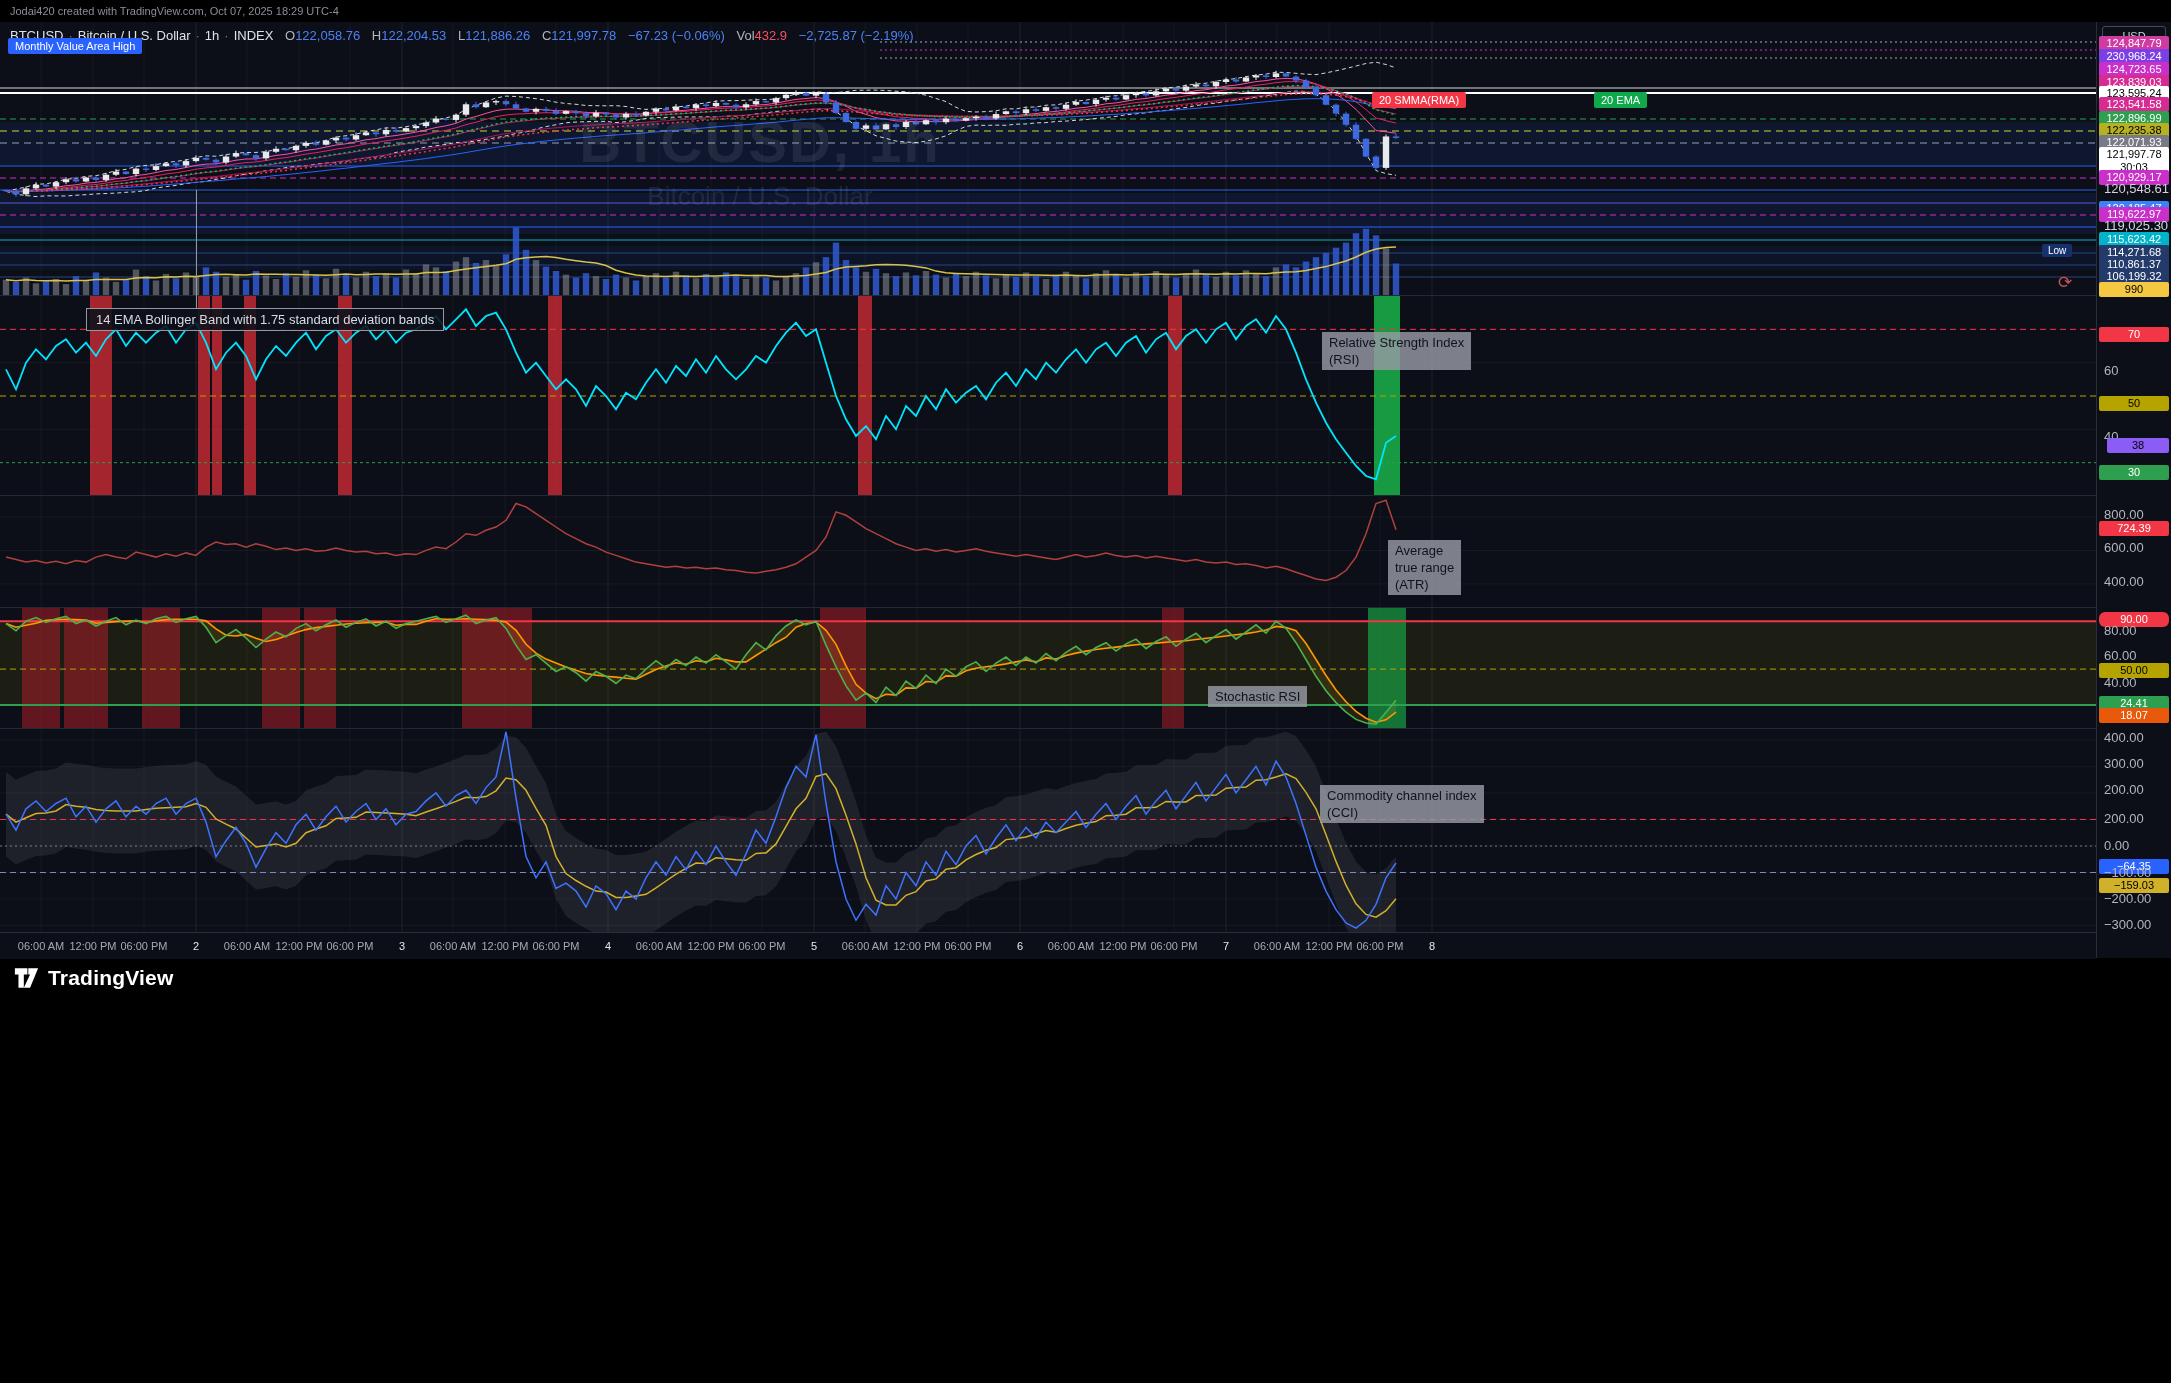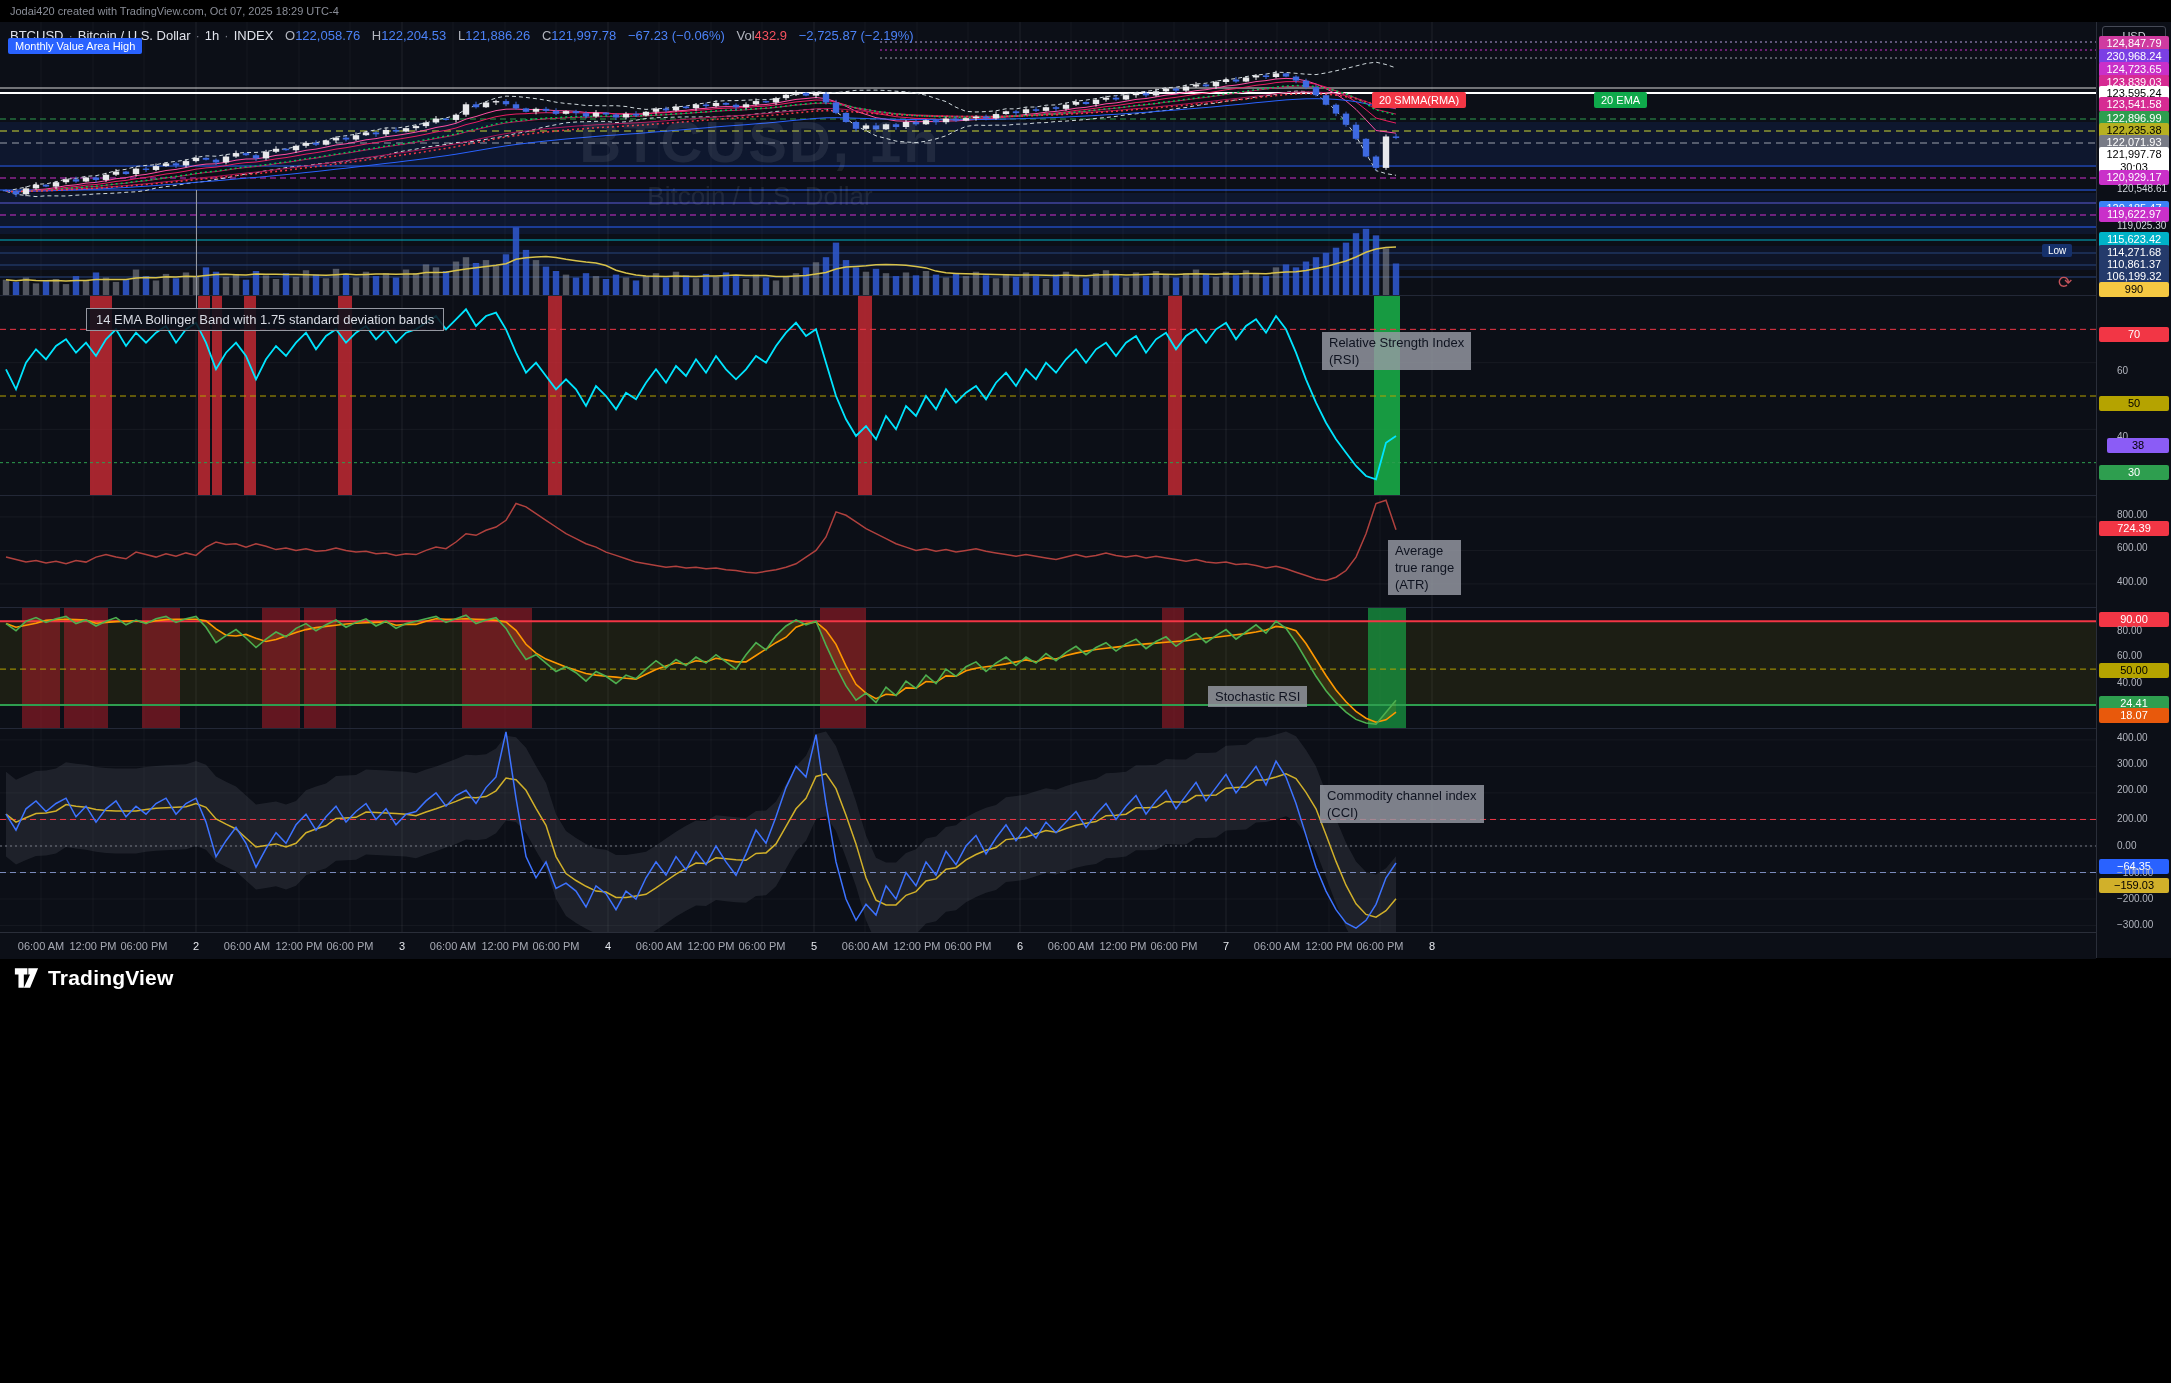--- a/index.html
+++ b/index.html
@@ -10,21 +10,21 @@
 .pane{position:absolute;left:0;width:2096px;box-sizing:border-box;border-top:1px solid #232837}
 .pane.first{border-top:none}
 .pane svg{position:absolute;left:0;top:0;display:block}
 #pane-price{top:0;height:273px}
 #pane-rsi{top:273px;height:200px}
 #pane-atr{top:473px;height:112px}
 #pane-stoch{top:585px;height:121px}
 #pane-cci{top:706px;height:204px}
 #axis{position:absolute;left:2096px;top:0;width:75px;height:936px;border-left:1px solid #2a2e39;font-size:11px}
 .axis-badge{position:absolute;left:2px;right:3px;border-radius:2px;text-align:center;padding:1px 0;line-height:13px;font-size:11px}
-.axis-plain{position:absolute;left:20px;font-size:10px;color:#b2b5be;line-height:13px}
+.axis-plain{position:absolute;left:7px;font-size:13px;color:#b2b5be;line-height:13px}
 #usd-btn{position:absolute;top:4px;left:5px;width:62px;padding:3px 0;text-align:center;border:1px solid #464a56;border-radius:3px;color:#d1d4dc;font-size:11px}
 #timeaxis{position:absolute;left:0;top:910px;width:2096px;height:26px;border-top:1px solid #2a2e39;background:#0c0f17}
 .tick{position:absolute;top:7px;transform:translateX(-50%);font-size:11px;color:#a6a9b3;white-space:nowrap}
 .tick.major{color:#e6e8ee}
 #legend{position:absolute;left:10px;top:6px;font-size:13px;white-space:nowrap;z-index:6}
 #legend .lbl{color:#b2b5be}
 #legend .val{color:#4c82f7}
 #legend .red{color:#f7525f}
 #legend .sym{color:#dfe2ea}
 #legend .sep{color:#787b86;margin:0 5px}
@@ -810,21 +810,21 @@
       <div class="axis-badge" style="background: rgb(242, 54, 69); color: rgb(255, 255, 255); top: 305px;">70</div>
       <div class="axis-plain" style="color: rgb(178, 181, 190); top: 342px;">60</div>
       <div class="axis-badge" style="background: rgb(181, 163, 0); color: rgb(0, 0, 0); top: 374px;">50</div>
       <div class="axis-plain" style="color: rgb(178, 181, 190); top: 408px;">40</div>
       <div class="axis-badge" style="background: #8b5cf6; color: rgb(0, 0, 0); top: 416px; margin-left: 8px;">38</div>
       <div class="axis-badge" style="background: rgb(46, 158, 79); color: rgb(255, 255, 255); top: 443px;">30</div>
       <div class="axis-plain" style="color: rgb(178, 181, 190); top: 486px;">800.00</div>
       <div class="axis-badge" style="background: rgb(242, 54, 69); color: rgb(255, 255, 255); top: 499px;">724.39</div>
       <div class="axis-plain" style="color: rgb(178, 181, 190); top: 519px;">600.00</div>
       <div class="axis-plain" style="color: rgb(178, 181, 190); top: 553px;">400.00</div>
-      <div class="axis-badge" style="background: rgb(242, 54, 69); color: rgb(255, 255, 255); top: 590px;">90.00</div>
+      <div class="axis-badge" style="background: rgb(242, 54, 69); color: rgb(255, 255, 255); top: 590px; border-radius: 6px;">90.00</div>
       <div class="axis-plain" style="color: rgb(178, 181, 190); top: 602px;">80.00</div>
       <div class="axis-plain" style="color: rgb(178, 181, 190); top: 627px;">60.00</div>
       <div class="axis-badge" style="background: rgb(181, 163, 0); color: rgb(0, 0, 0); top: 641px;">50.00</div>
       <div class="axis-plain" style="color: rgb(178, 181, 190); top: 654px;">40.00</div>
       <div class="axis-badge" style="background: rgb(46, 158, 79); color: rgb(255, 255, 255); top: 674px;">24.41</div>
       <div class="axis-badge" style="background: rgb(232, 89, 12); color: rgb(255, 255, 255); top: 686px;">18.07</div>
       <div class="axis-plain" style="color: rgb(178, 181, 190); top: 709px;">400.00</div>
       <div class="axis-plain" style="color: rgb(178, 181, 190); top: 735px;">300.00</div>
       <div class="axis-plain" style="color: rgb(178, 181, 190); top: 761px;">200.00</div>
       <div class="axis-plain" style="color: rgb(178, 181, 190); top: 790px;">200.00</div>

